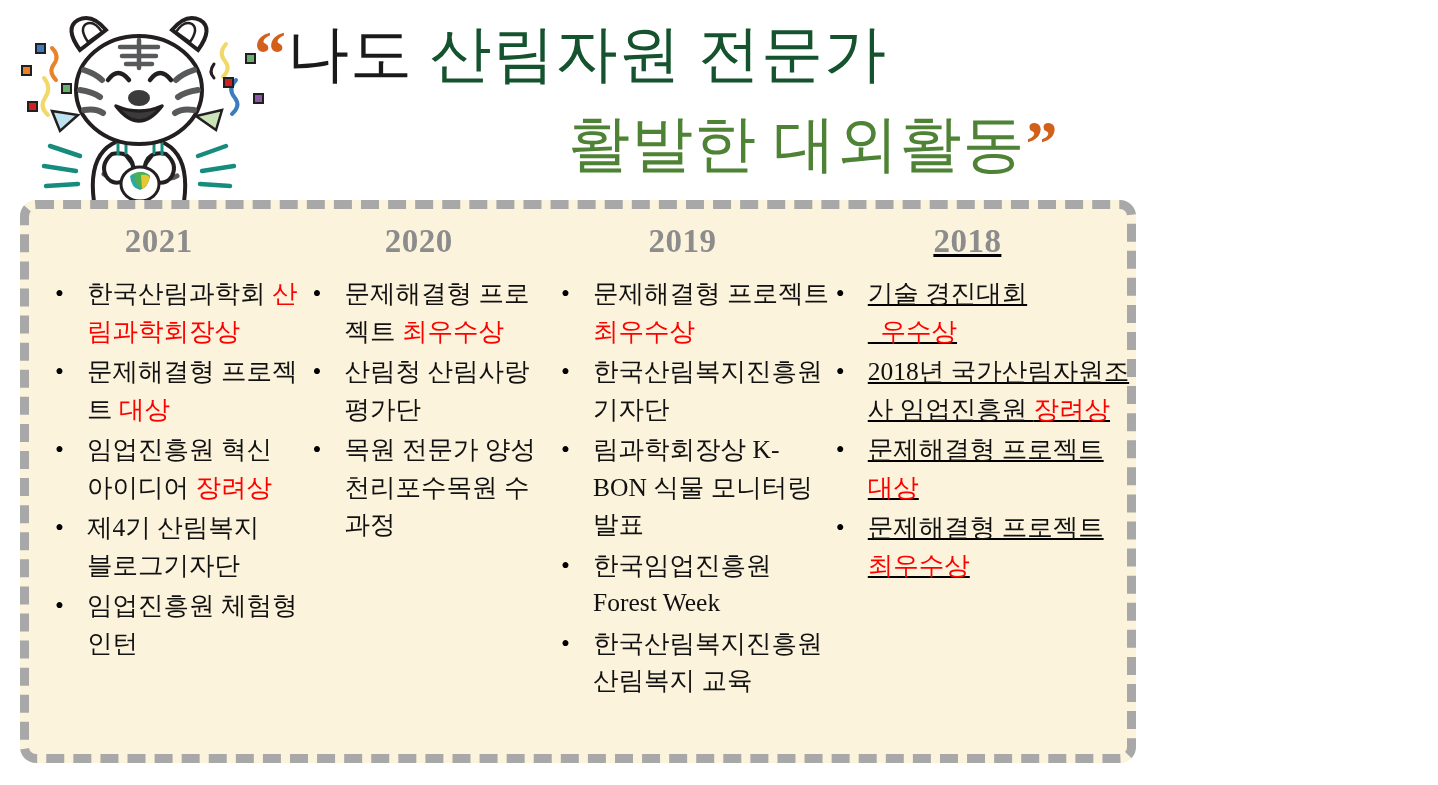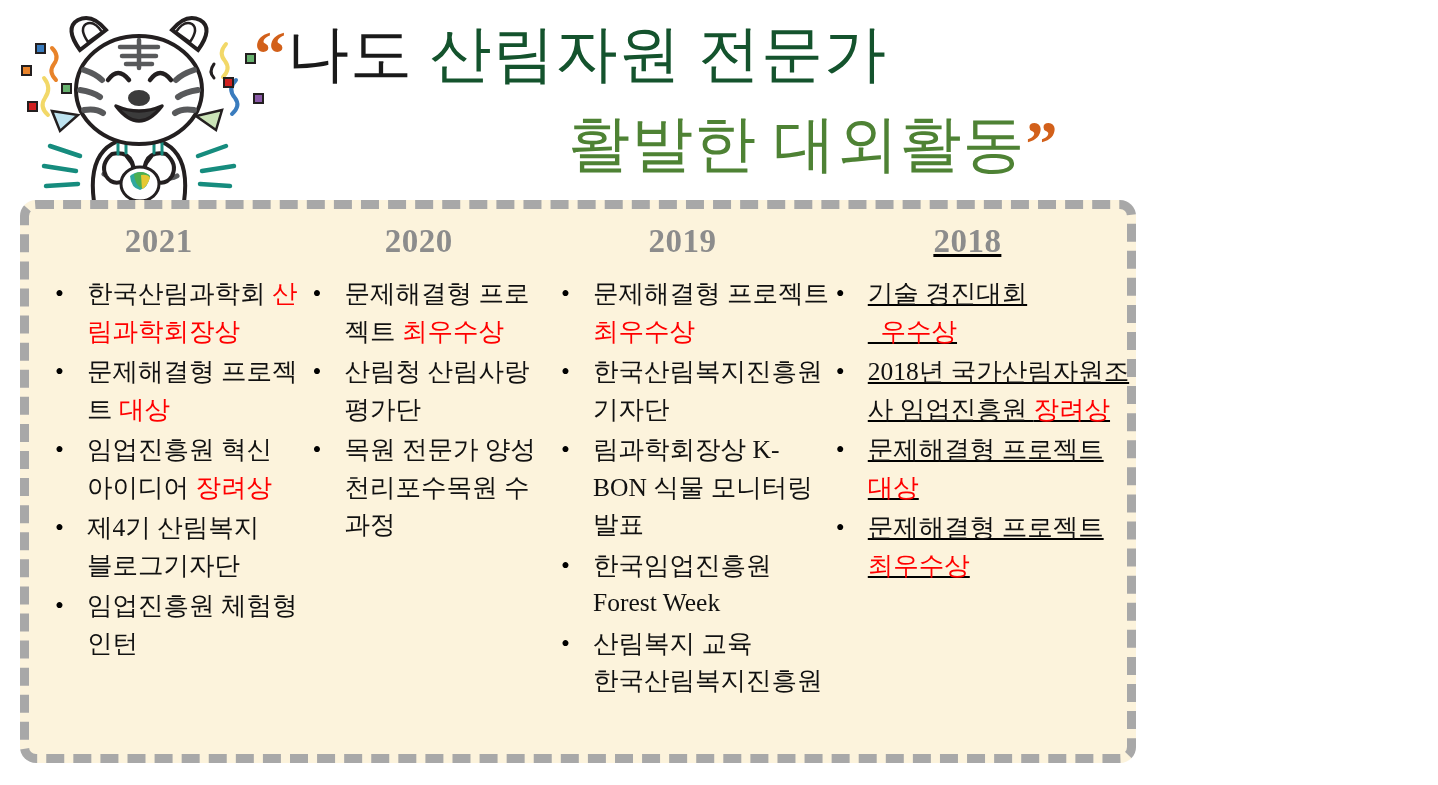--- a/index.html
+++ b/index.html
@@ -317,22 +317,22 @@
             <span class="brk"><span>BON 식물 모니터링</span></span>
             <span class="brk"><span>발표</span></span>
           </li>
           <li class="item">
             <span class="bullet">•</span>
             <span class="brk"><span>한국임업진흥원</span></span>
             <span class="brk"><span>Forest Week</span></span>
           </li>
           <li class="item">
             <span class="bullet">•</span>
+            <span class="brk"><span>한국산림복지진흥원</span></span>
             <span class="brk"><span>산림복지 교육</span></span>
-            <span class="brk"><span>한국산림복지진흥원</span></span>
           </li>
         </ul>
       </div>
       <div class="year-col col-3">
         <div class="year-heading">2018</div>
         <ul class="item-list">
           <li class="item">
             <span class="bullet">•</span>
             <span class="brk"><span>기술 경진대회</span></span>
             <span class="brk"><span class="award"> 우수상</span></span>

